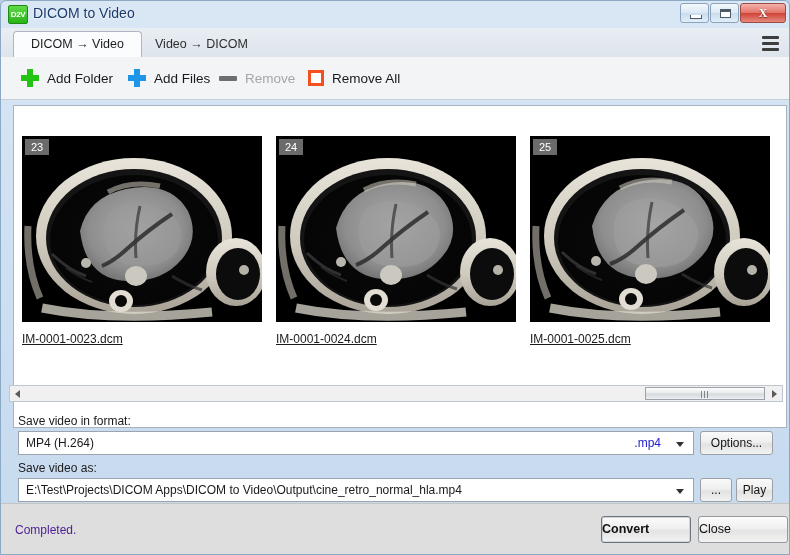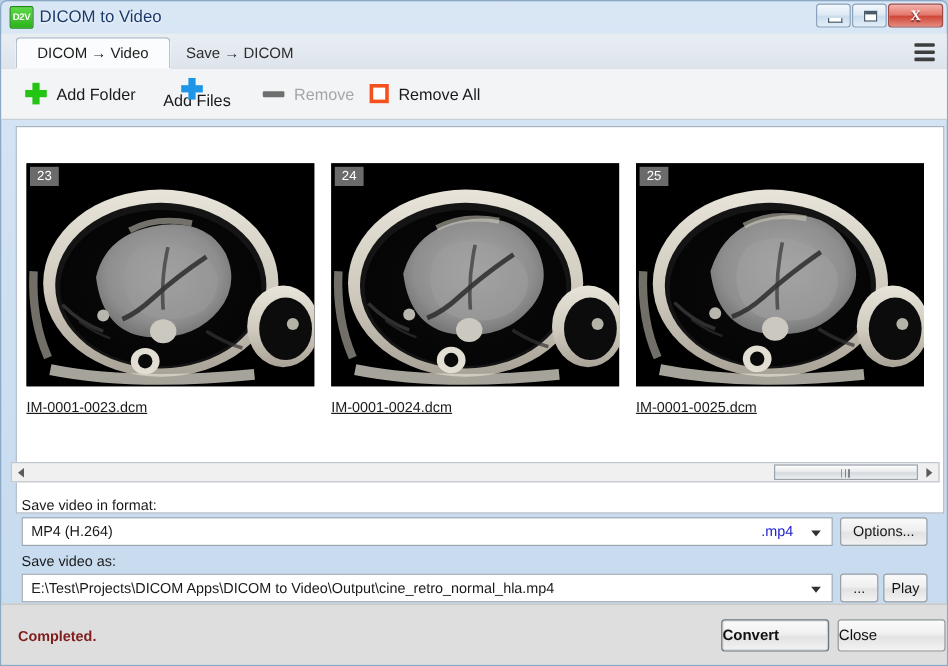--- a/index.html
+++ b/index.html
@@ -173,21 +173,21 @@
     border:1px solid #9aa0a6;border-radius:3px;
     font-size:12px;color:#151515;text-align:center;line-height:22px;
     cursor:default;white-space:nowrap;
   }
 
   
   .bottombar{
     position:absolute;left:0;top:502px;width:790px;height:53px;
     background:#dedede;border-top:1px solid #c4c4c4;
   }
-  .status{position:absolute;left:14px;top:19px;font-size:12px;color:#7f1d1d;font-weight:bold;}
+  .status{position:absolute;left:14px;top:19px;font-size:12px;color:#4c1d95;}
   .btn-big{
     position:absolute;top:12px;height:27px;width:90px;box-sizing:border-box;
     background:linear-gradient(to bottom,#fbfbfb 0%,#f0f0f0 45%,#e3e3e3 55%,#f3f3f3 100%);
     border:1px solid #949a9f;border-radius:3px;
     font-size:12.5px;color:#111;text-align:left;line-height:25px;cursor:default;
   }
   .btn-big.primary{font-weight:bold;border-color:#6d7680;box-shadow:0 0 0 1px #cfd4d8 inset;}
 </style>
 </head>
 <body>
@@ -205,36 +205,36 @@
         <span class="gl-max"></span>
       </div>
       <div class="wbtn close">
         <span class="gl-close">X</span>
       </div>
     </div>
   </div>
 
   <div class="tabstrip">
     <div class="tab active">DICOM → Video</div>
-    <div class="tab inactive">Save → DICOM</div>
+    <div class="tab inactive">Video → DICOM</div>
     <div class="menu-btn">
       <span></span>
         <span></span>
         <span></span>
     </div>
   </div>
 
   <div class="toolbar">
 
     <div class="tbitem" style="left:20px;">
       <span class="ic-plus ic-green"></span>
       <span class="lbl">Add Folder</span>
     </div>
 
-    <div class="tbitem" style="left:127px;flex-direction:column;">
+    <div class="tbitem" style="left:127px;">
       <span class="ic-plus ic-blue"></span>
       <span class="lbl">Add Files</span>
     </div>
 
     <div class="tbitem disabled" style="left:218px;">
       <span class="ic-dash"></span>
       <span class="lbl">Remove</span>
     </div>
 
     <div class="tbitem" style="left:307px;">

